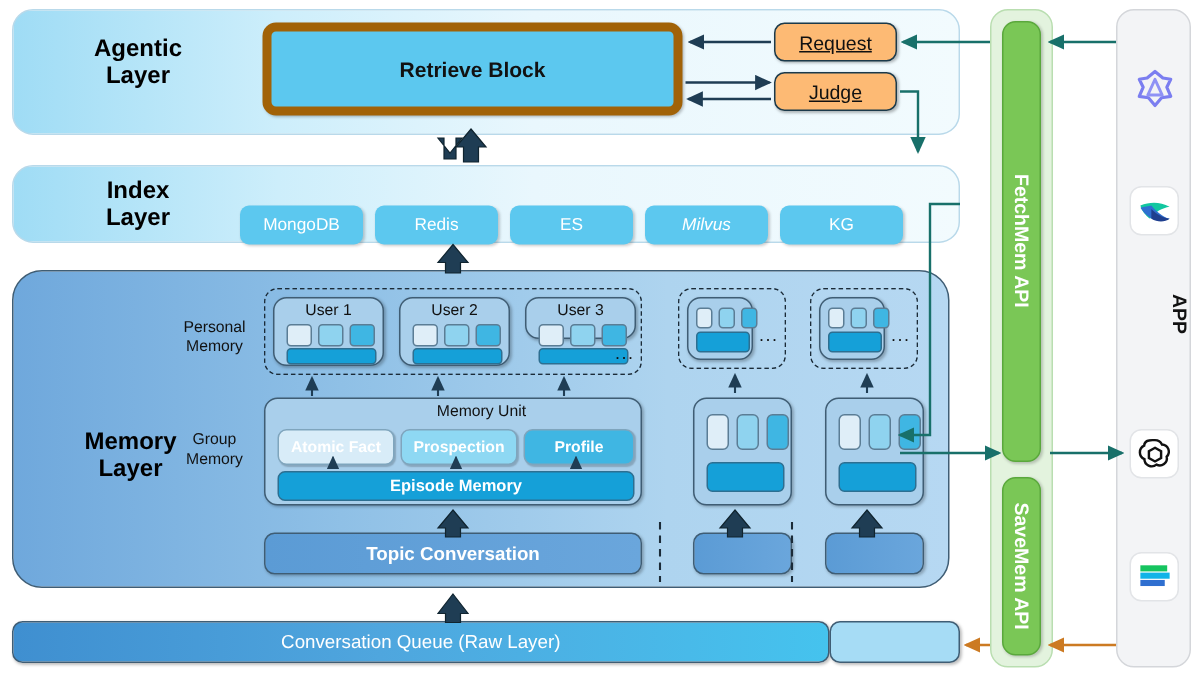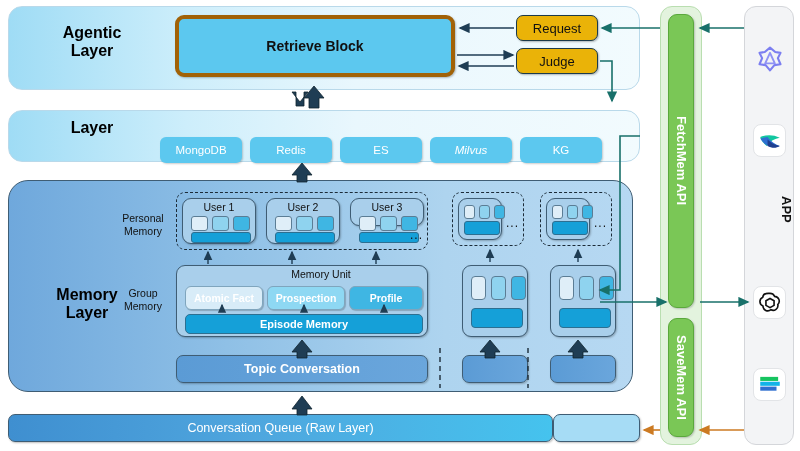--- a/index.html
+++ b/index.html
@@ -16,30 +16,31 @@
   }
   .layer-title{
     font-weight:bold;color:#000;text-align:center;line-height:1.15;
   }
 
   
   #agentic-shell{left:8px;top:6px;width:632px;height:84px;}
   #agentic-title{left:22px;top:24px;width:140px;font-size:16px;}
   .retrieve-block{
     left:175px;top:15px;width:280px;height:62px;border-radius:9px;
-    background:#5cc8ef;border:4px solid #a16207;
+    background:#5cc8ef;border:6px solid #a16207;
     display:flex;align-items:center;justify-content:center;
     color:#111;font-weight:bold;font-size:14px;
     box-shadow:1px 1px 2px rgba(0,0,0,.25);
   }
   .mini-box{
-    border-radius:7px;background:#eab308;border:1px solid #1b3a4b;
+    border-radius:7px;background:#fdba74;border:1px solid #1b3a4b;
     display:flex;align-items:center;justify-content:center;
     color:#111;font-size:13px;
     box-shadow:1px 1px 2px rgba(0,0,0,.28);
+    text-decoration:underline;
   }
   #req-box{left:516px;top:15px;width:82px;height:26px;}
   #judge-box{left:516px;top:48px;width:82px;height:26px;}
 
   
   #index-shell{left:8px;top:110px;width:632px;height:52px;}
   #index-title{left:22px;top:119px;width:140px;font-size:16px;}
   .db-chip{
     top:137px;height:26px;border-radius:6px;background:#5cc8ef;border:none;
     display:flex;align-items:center;justify-content:center;
@@ -171,20 +172,21 @@
     <div>Agentic</div>
     <div>Layer</div>
   </div>
 
   <div class="abs retrieve-block">Retrieve Block</div>
   <div class="abs mini-box" id="req-box">Request</div>
   <div class="abs mini-box" id="judge-box">Judge</div>
 
   <div class="abs layer-shell" id="index-shell"></div>
   <div class="abs layer-title" id="index-title">
+    <div>Index</div>
     <div>Layer</div>
   </div>
   <div id="db-chips">
       <div class="abs db-chip" style="left: 160px; width: 82px;">MongoDB</div>
       <div class="abs db-chip" style="left: 250px; width: 82px;">Redis</div>
       <div class="abs db-chip" style="left: 340px; width: 82px;">ES</div>
       <div class="abs db-chip" style="left: 430px; width: 82px; font-style: italic;">Milvus</div>
       <div class="abs db-chip" style="left: 520px; width: 82px;">KG</div>
     </div>
 

